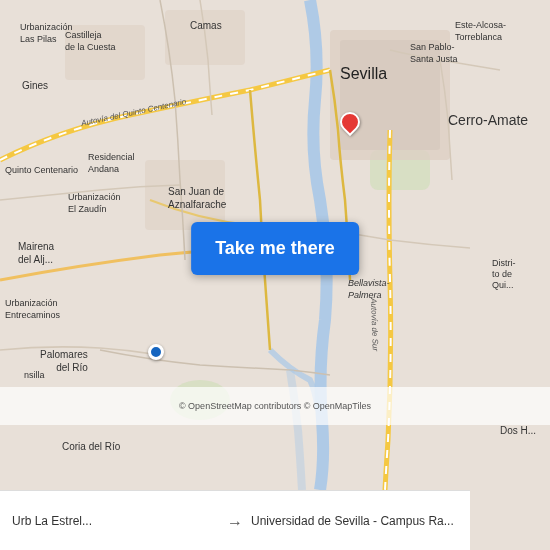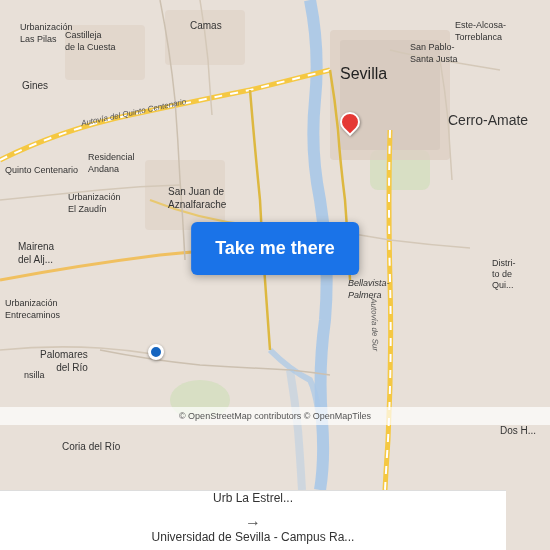--- a/index.html
+++ b/index.html
@@ -25,32 +25,31 @@
     #map-bg {
       width: 100%;
       height: 100%;
       position: absolute;
       top: 0; left: 0;
       background-color: #e8e0d8;
     }
 
     
     #bottom-bar {
-      width: 506px;
+      width: 470px;
       height: 60px;
       background: #fff;
       display: flex;
       align-items: center;
       justify-content: space-between;
       padding: 0 12px;
       border-top: 1px solid #ddd;
       position: absolute;
       bottom: 0;
       left: 0;
-      flex-direction: column;
     }
 
     .bottom-location {
       display: flex;
       flex-direction: column;
       flex: 1;
       overflow: hidden;
     }
 
     .bottom-location-text {
@@ -130,21 +129,21 @@
     
     .attribution {
       position: absolute;
       bottom: 65px;
       left: 0;
       right: 0;
       text-align: center;
       font-size: 9px;
       color: #555;
       background: rgba(255,255,255,0.7);
-      padding: 4px 4px;
+      padding: 14px 4px;
     }
 
     
     .map-label {
       position: absolute;
       font-size: 10px;
       color: #333;
       font-weight: 500;
       pointer-events: none;
       z-index: 20;

